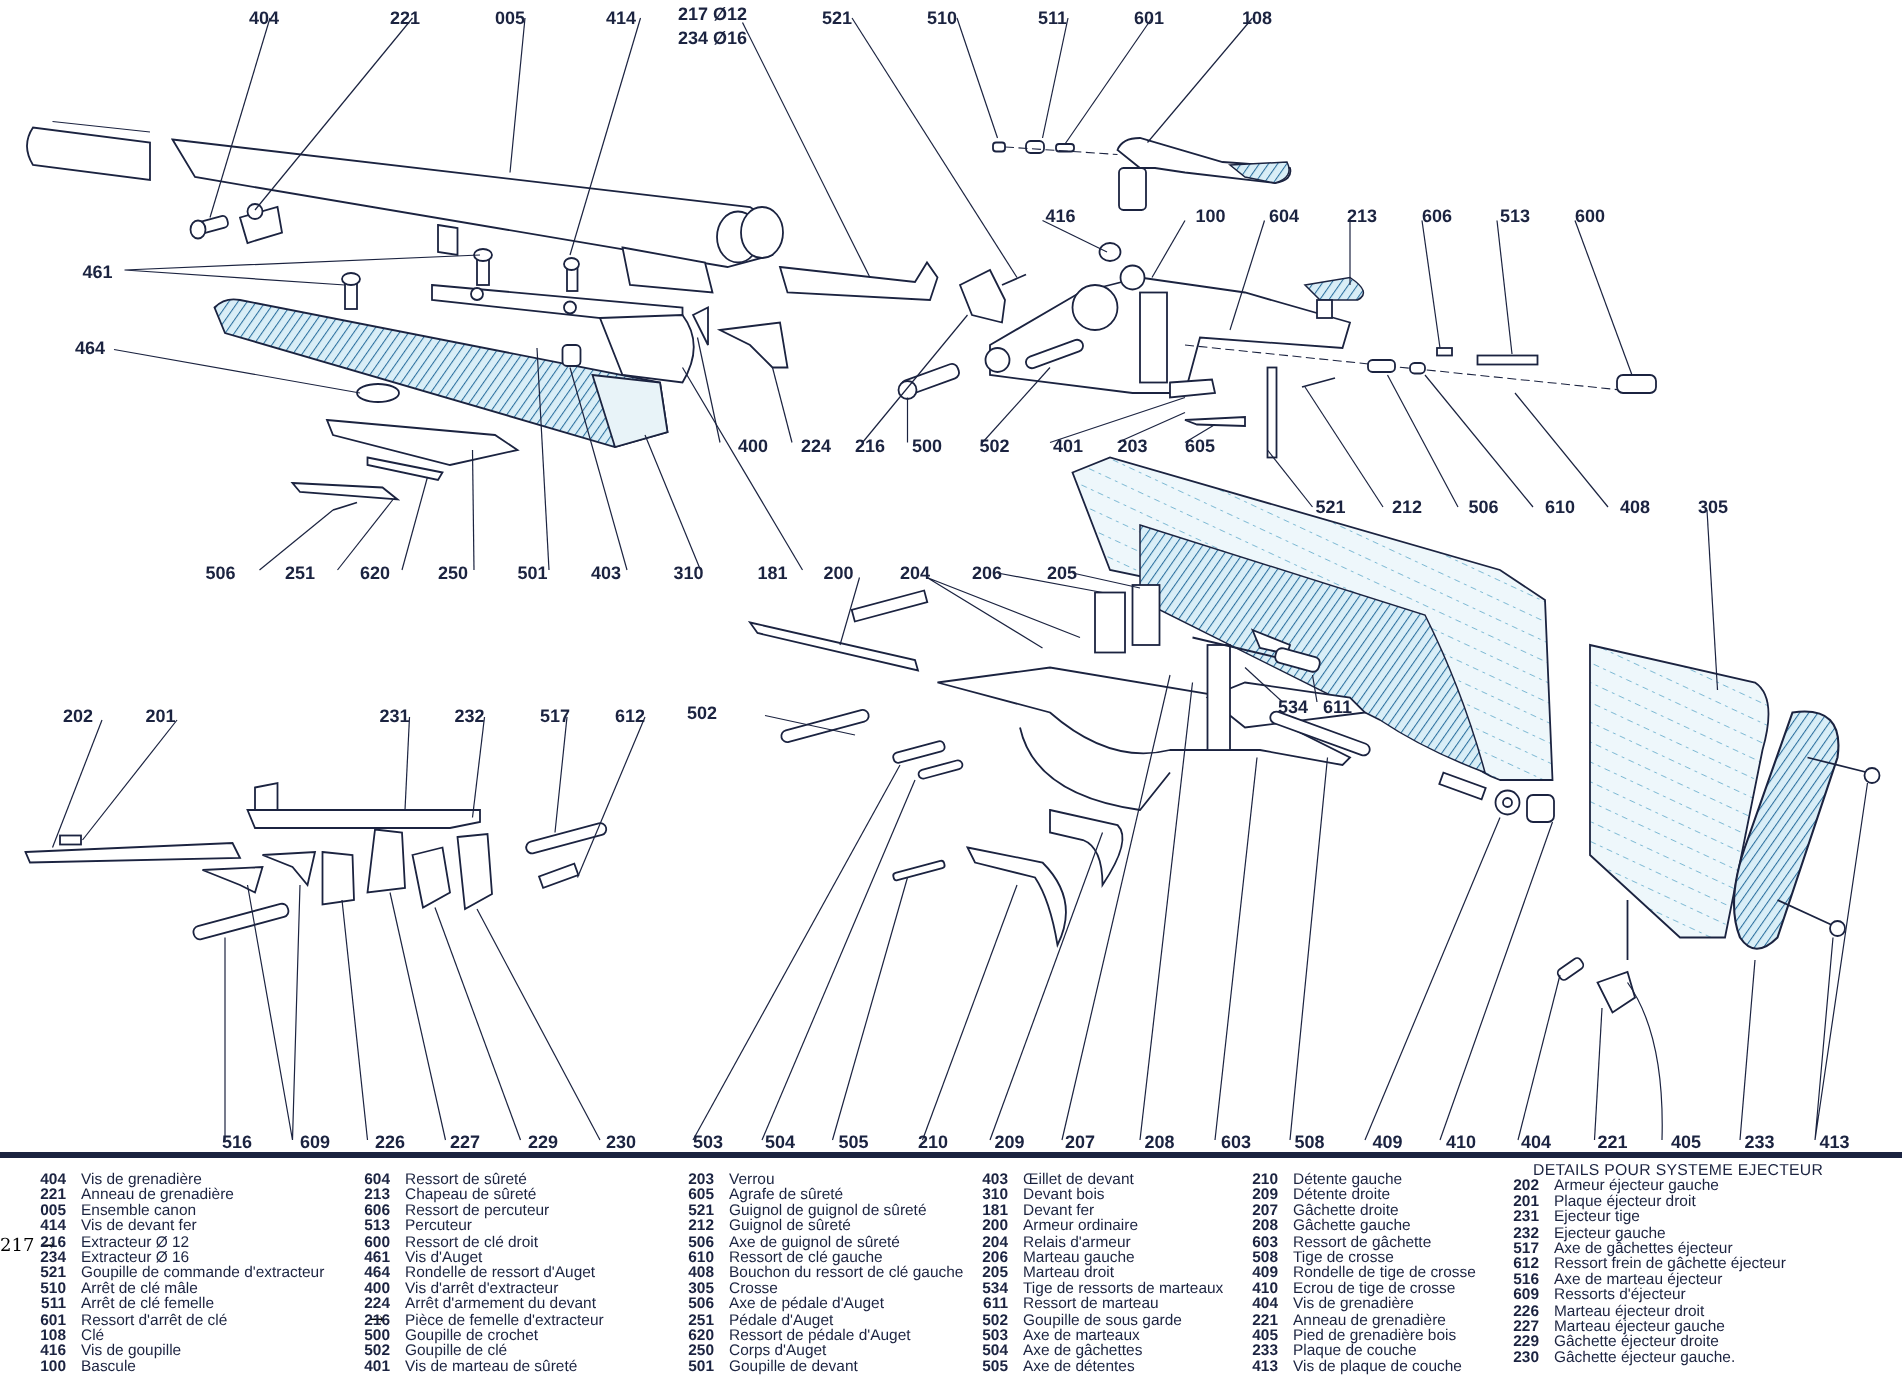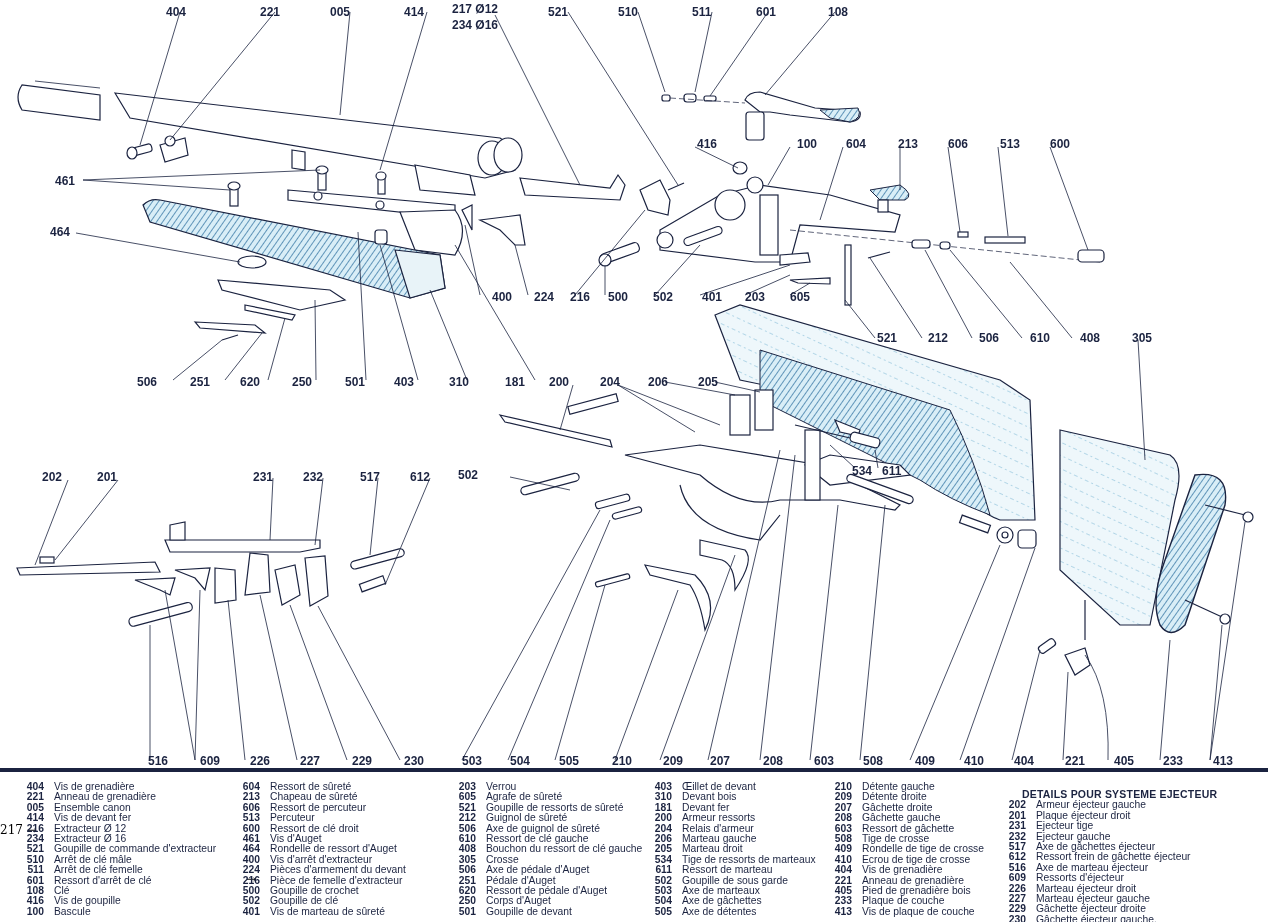--- a/index.html
+++ b/index.html
@@ -9,21 +9,21 @@
   #diagram text.lbl { font-family:"Liberation Sans", sans-serif; font-weight:bold; font-size:12px; fill:#1b2340; }
   .part { fill:#ffffff; stroke:#1b2340; stroke-width:1.2; }
   .wood { fill:#e8f3f8; stroke:#1b2340; stroke-width:1.2; }
   .leader { stroke:#1b2340; stroke-width:0.8; fill:none; }
   .dash { stroke:#1b2340; stroke-width:0.7; stroke-dasharray:6 3; fill:none; }
   .divider { position:absolute; left:0; top:768px; width:1268px; height:4px; background:#1b2340; }
   .legend { position:absolute; top:782px; font-size:10.3px; line-height:10.4px; }
   .legend .row { display:flex; white-space:nowrap; }
   .legend .num { width:26px; font-weight:bold; text-align:right; margin-right:10px; color:#1b2340; }
   .legend .txt { color:#1b2340; }
-  .legend .hdr { font-weight:bold; font-size:10.5px; margin-bottom:1px; letter-spacing:0.2px;margin-top:14px; }
+  .legend .hdr { font-weight:normal; font-size:10.5px; margin-bottom:1px; letter-spacing:0.2px; }
   .handnote { position:absolute; font-family:"DejaVu Serif", serif; font-size:12px; color:#000000; }
 </style>
 </head>
 <body>
 
 <svg id="diagram" viewBox="0 0 1268 770" xmlns="http://www.w3.org/2000/svg">
   <defs>
     <pattern id="hatch" width="5" height="5" patternUnits="userSpaceOnUse" patternTransform="rotate(35)">
       <rect width="5" height="5" fill="#d9eef7"></rect>
       <line x1="0" y1="0" x2="0" y2="5" stroke="#2b6f9e" stroke-width="1.4"></line>
@@ -447,21 +447,21 @@
     <div class="row">
       <span class="num">464</span>
       <span class="txt">Rondelle de ressort d'Auget</span>
     </div>
     <div class="row">
       <span class="num">400</span>
       <span class="txt">Vis d'arrêt d'extracteur</span>
     </div>
     <div class="row">
       <span class="num">224</span>
-      <span class="txt">Pièces d'armement du devant</span>
+      <span class="txt">Arrêt d'armement du devant</span>
     </div>
     <div class="row">
       <span class="num">216</span>
       <span class="txt">Pièce de femelle d'extracteur</span>
     </div>
     <div class="row">
       <span class="num">500</span>
       <span class="txt">Goupille de crochet</span>
     </div>
     <div class="row">
@@ -477,21 +477,21 @@
     <div class="row">
       <span class="num">203</span>
       <span class="txt">Verrou</span>
     </div>
     <div class="row">
       <span class="num">605</span>
       <span class="txt">Agrafe de sûreté</span>
     </div>
     <div class="row">
       <span class="num">521</span>
-      <span class="txt">Goupille de ressorts de sûreté</span>
+      <span class="txt">Guignol de guignol de sûreté</span>
     </div>
     <div class="row">
       <span class="num">212</span>
       <span class="txt">Guignol de sûreté</span>
     </div>
     <div class="row">
       <span class="num">506</span>
       <span class="txt">Axe de guignol de sûreté</span>
     </div>
     <div class="row">
@@ -535,21 +535,21 @@
     <div class="row">
       <span class="num">310</span>
       <span class="txt">Devant bois</span>
     </div>
     <div class="row">
       <span class="num">181</span>
       <span class="txt">Devant fer</span>
     </div>
     <div class="row">
       <span class="num">200</span>
-      <span class="txt">Armeur ressorts</span>
+      <span class="txt">Armeur ordinaire</span>
     </div>
     <div class="row">
       <span class="num">204</span>
       <span class="txt">Relais d'armeur</span>
     </div>
     <div class="row">
       <span class="num">206</span>
       <span class="txt">Marteau gauche</span>
     </div>
     <div class="row">

